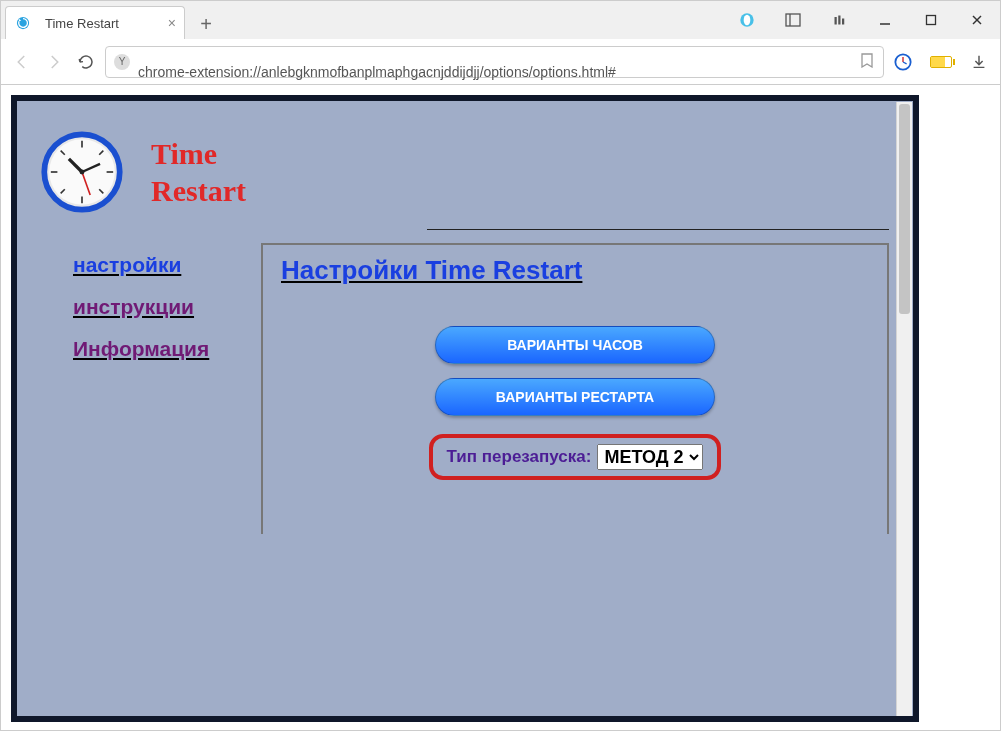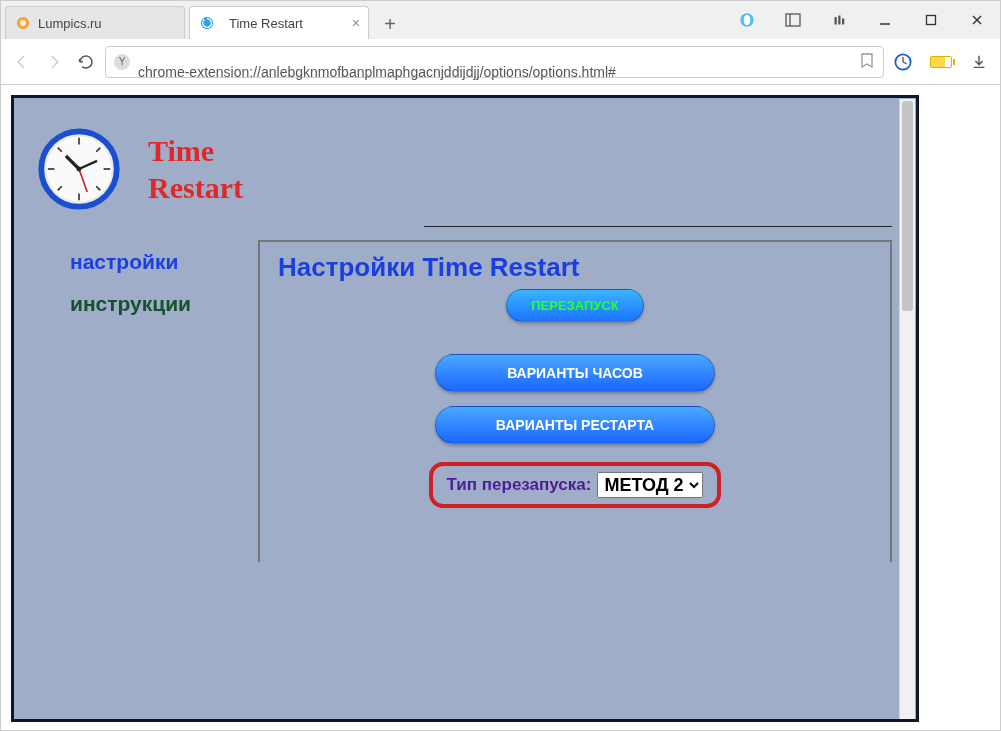--- a/index.html
+++ b/index.html
@@ -97,21 +97,21 @@
   height: calc(731px - 38px - 46px);
   overflow: hidden;
   background: #fff;
   padding: 10px;
   position: relative;
 }
 .app {
   width: 908px;
   height: 100%;
   background: #a0adc8;
-  border: 3px solid #0f172a;
+  border: 6px solid #0f172a;
   padding: 30px 24px 0 24px;
   position: relative;
 }
 .app-header {
   display:flex;
   align-items:center;
   gap: 28px;
 }
 .clock-icon {
   width: 82px; height: 82px;
@@ -128,49 +128,50 @@
   top: 128px;
   left: 410px;
   right: 24px;
   border: none;
   border-top: 1px solid #222;
 }
 .body {
   display:flex;
   margin-top: 30px;
   gap: 20px;
+  text-decoration: underline;
 }
 .sidebar {
   width: 200px;
   padding-top: 10px;
   padding-left: 32px;
 }
 .sidebar a {
   display:block;
   font-size: 21px;
   font-weight: bold;
   text-decoration: none;
   margin-bottom: 18px;
   font-family: Arial, sans-serif;
   cursor: pointer;
 }
 .sidebar a.sel { color: #1a3fe0; }
-.sidebar a.other { color: #14532d; }
+.sidebar a.other { color: #701a75; }
 .panel {
   flex:1;
   border: 2px solid #777;
   border-bottom: none;
   padding: 10px 18px 40px 18px;
 }
 .panel h2 {
   color: #1a3fe0;
   font-size: 26px;
   font-weight: bold;
   font-family: Arial, sans-serif;
-  margin-bottom: 6px;
+  margin-bottom: 22px;
 }
 .pillrow { text-align:center; margin-bottom: 14px; }
 .pill {
   display:inline-block;
   border-radius: 22px;
   font-weight: bold;
   font-family: Arial, sans-serif;
   text-align:center;
   cursor:pointer;
   border: 1px solid rgba(0,0,0,0.25);
@@ -230,29 +231,20 @@
   top: 2px;
   height: 210px;
   background: #c4c4c4;
   border-radius: 3px;
 }
 </style>
 </head>
 <body>
 
 <div class="tabstrip">
-  <div class="tab">
-    <span class="fav">
-      <svg viewBox="0 0 16 16">
-          <circle cx="8" cy="8" r="7" fill="#f7a13a"></circle>
-          <circle cx="8" cy="8" r="3.5" fill="#fff3d6"></circle>
-        </svg>
-    </span>
-    <span>Lumpics.ru</span>
-  </div>
   <div class="tab-active">
     <span class="fav">
       <svg viewBox="0 0 16 16">
           <circle cx="8" cy="8" r="7" fill="#2aa3e0"></circle>
           <path d="M8 3 A5 5 0 1 1 3.5 6" stroke="#fff" stroke-width="1.5" fill="none"></path>
           <path d="M3 3 L3.5 6 L6 5" fill="#fff"></path>
         </svg>
     </span>
     <span>Time Restart</span>
     <span class="tab-close">×</span>
@@ -361,28 +353,26 @@
         <div>Restart</div>
       </div>
     </div>
 
     <hr class="hr">
 
     <div class="body">
       <div class="sidebar">
         <a class="sel">настройки</a>
         <a class="other">инструкции</a>
+        <a class="other">Информация</a>
       </div>
 
       <div class="panel">
         <h2>Настройки Time Restart</h2>
 
-        <div class="pillrow">
-          <span class="pill pill-green">ПЕРЕЗАПУСК</span>
-        </div>
         <div style="height:18px"></div>
         <div class="pillrow">
           <span class="pill pill-blue">ВАРИАНТЫ ЧАСОВ</span>
         </div>
         <div class="pillrow">
           <span class="pill pill-blue">ВАРИАНТЫ РЕСТАРТА</span>
         </div>
 
         <div class="pillrow" style="margin-top:18px">
           <span class="highlight-box">

